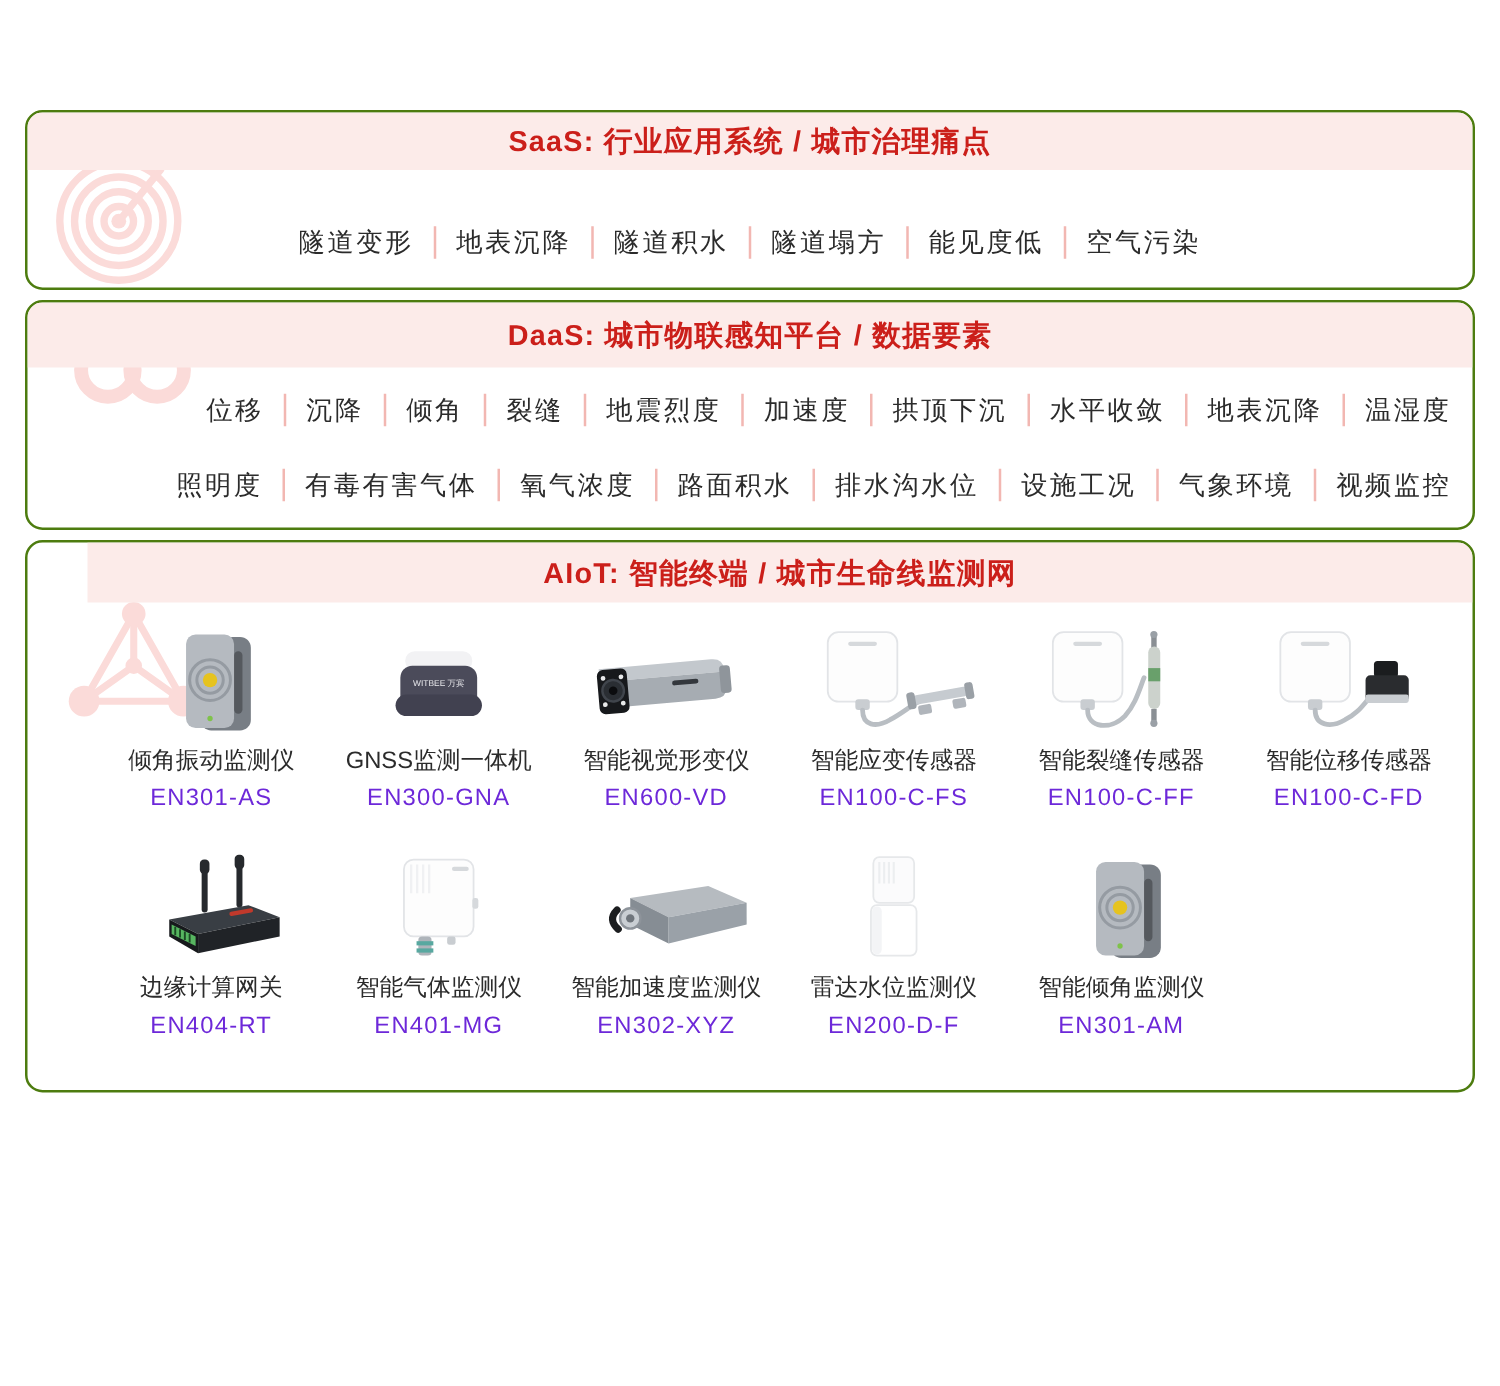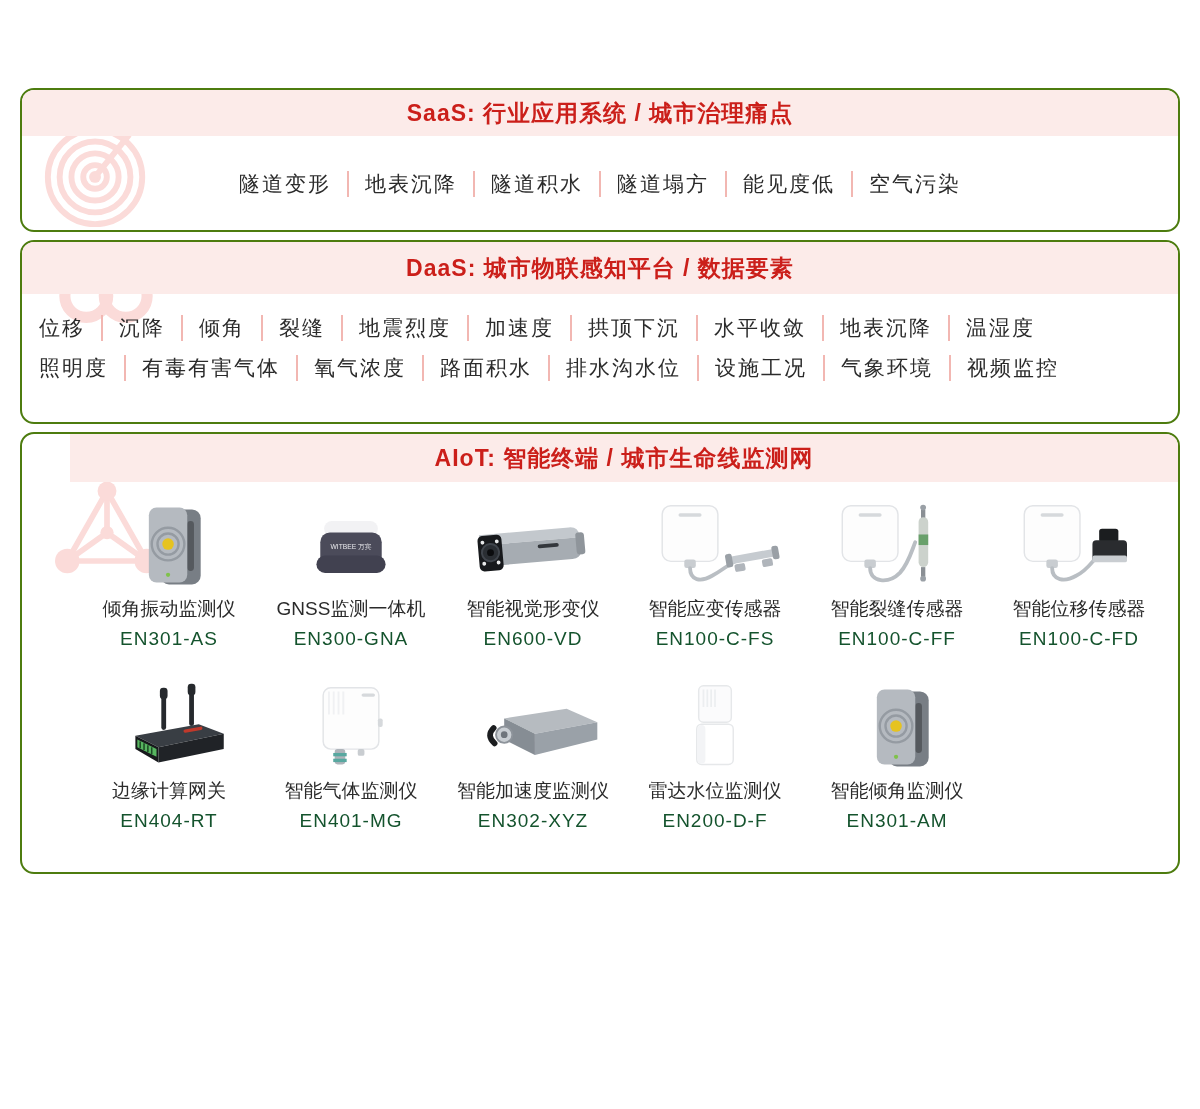--- a/index.html
+++ b/index.html
@@ -31,55 +31,56 @@
     white-space:nowrap;
   }
   .card-body { position:relative; z-index:1; }
   .watermark { position:absolute; z-index:0; pointer-events:none; }
 
   
   .pill-row {
     display:flex; align-items:center; justify-content:center;
     font-size:21px; letter-spacing:2px; color:#2b2b2b;
     white-space:nowrap;
+    margin-top:20px;
   }
   .pill-row .item { position:relative; padding:0 17px; }
   .pill-row .item:not(:last-child)::after {
     content:""; position:absolute; right:-1px; top:50%;
     transform:translateY(-50%);
     width:2px; height:26px; background:#f2b7b2;
   }
 
   
   .card-saas   { height:144px; }
   .card-saas   .card-band { height:46px; }
   .card-saas   .card-body { height:96px; display:flex; align-items:center; justify-content:center; }
 
   .card-daas   { height:184px; }
   .card-daas   .card-band { height:52px; }
-  .card-daas   .card-body { height:108px; display:flex; flex-direction:column; align-items:flex-start; justify-content:center; gap:12px; }
+  .card-daas   .card-body { height:108px; display:flex; flex-direction:column; align-items:flex-end; justify-content:center; gap:12px; }
 
   .card-aiot   { height:442px;padding-left:48px; }
   .card-aiot   .card-band { height:48px; }
   .card-aiot   .card-body { padding:16px 8px 10px 8px; }
 
   .card-tunnel { height:146px; }
   .card-tunnel .card-band { height:50px; }
   .card-tunnel .card-body { height:94px; display:flex; align-items:center; justify-content:center; }
 
   
   .product-grid {
     display:grid;
     grid-template-columns:repeat(6, 1fr);
     row-gap:26px;
   }
   .product-card { display:flex; flex-direction:column; align-items:center; }
   .product-image { width:170px; height:96px; }
   .product-name  { font-size:19px; color:#2b2b2b; line-height:30px; white-space:nowrap; }
-  .product-model { font-size:19px; color:#14532d; line-height:30px; letter-spacing:1px; }
+  .product-model { font-size:19px; color:#6d28d9; line-height:30px; letter-spacing:1px; }
 </style>
 </head>
 <body>
 
 <div class="page">
 
   <section class="card card-saas">
     <svg class="watermark" style="left:16px; top:26px;" width="118" height="118" viewBox="0 0 120 120">
       <g fill="none" stroke="#fbdbd9" stroke-width="6">
         <circle cx="58" cy="62" r="12"></circle>

